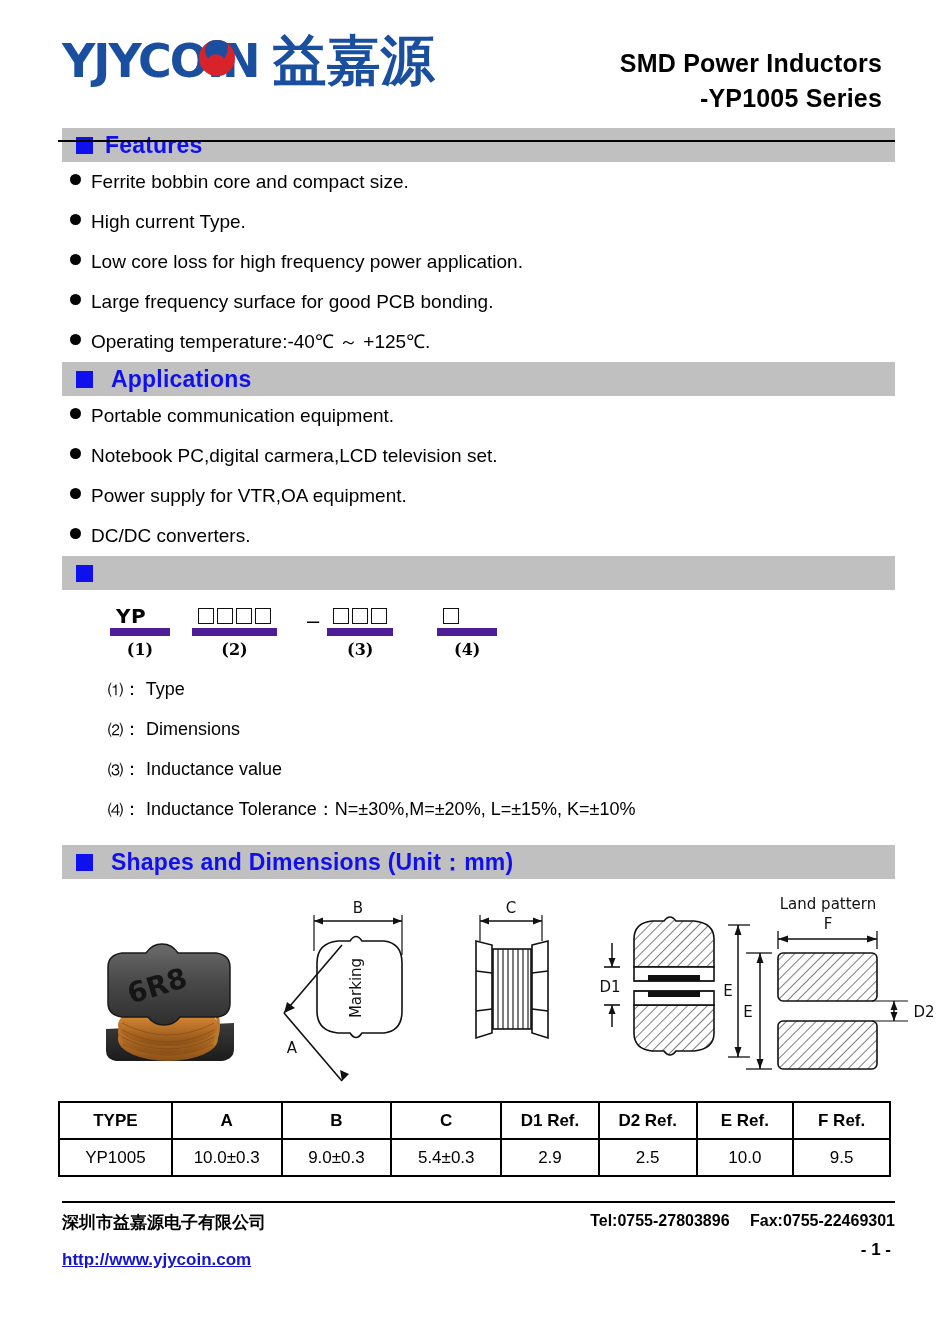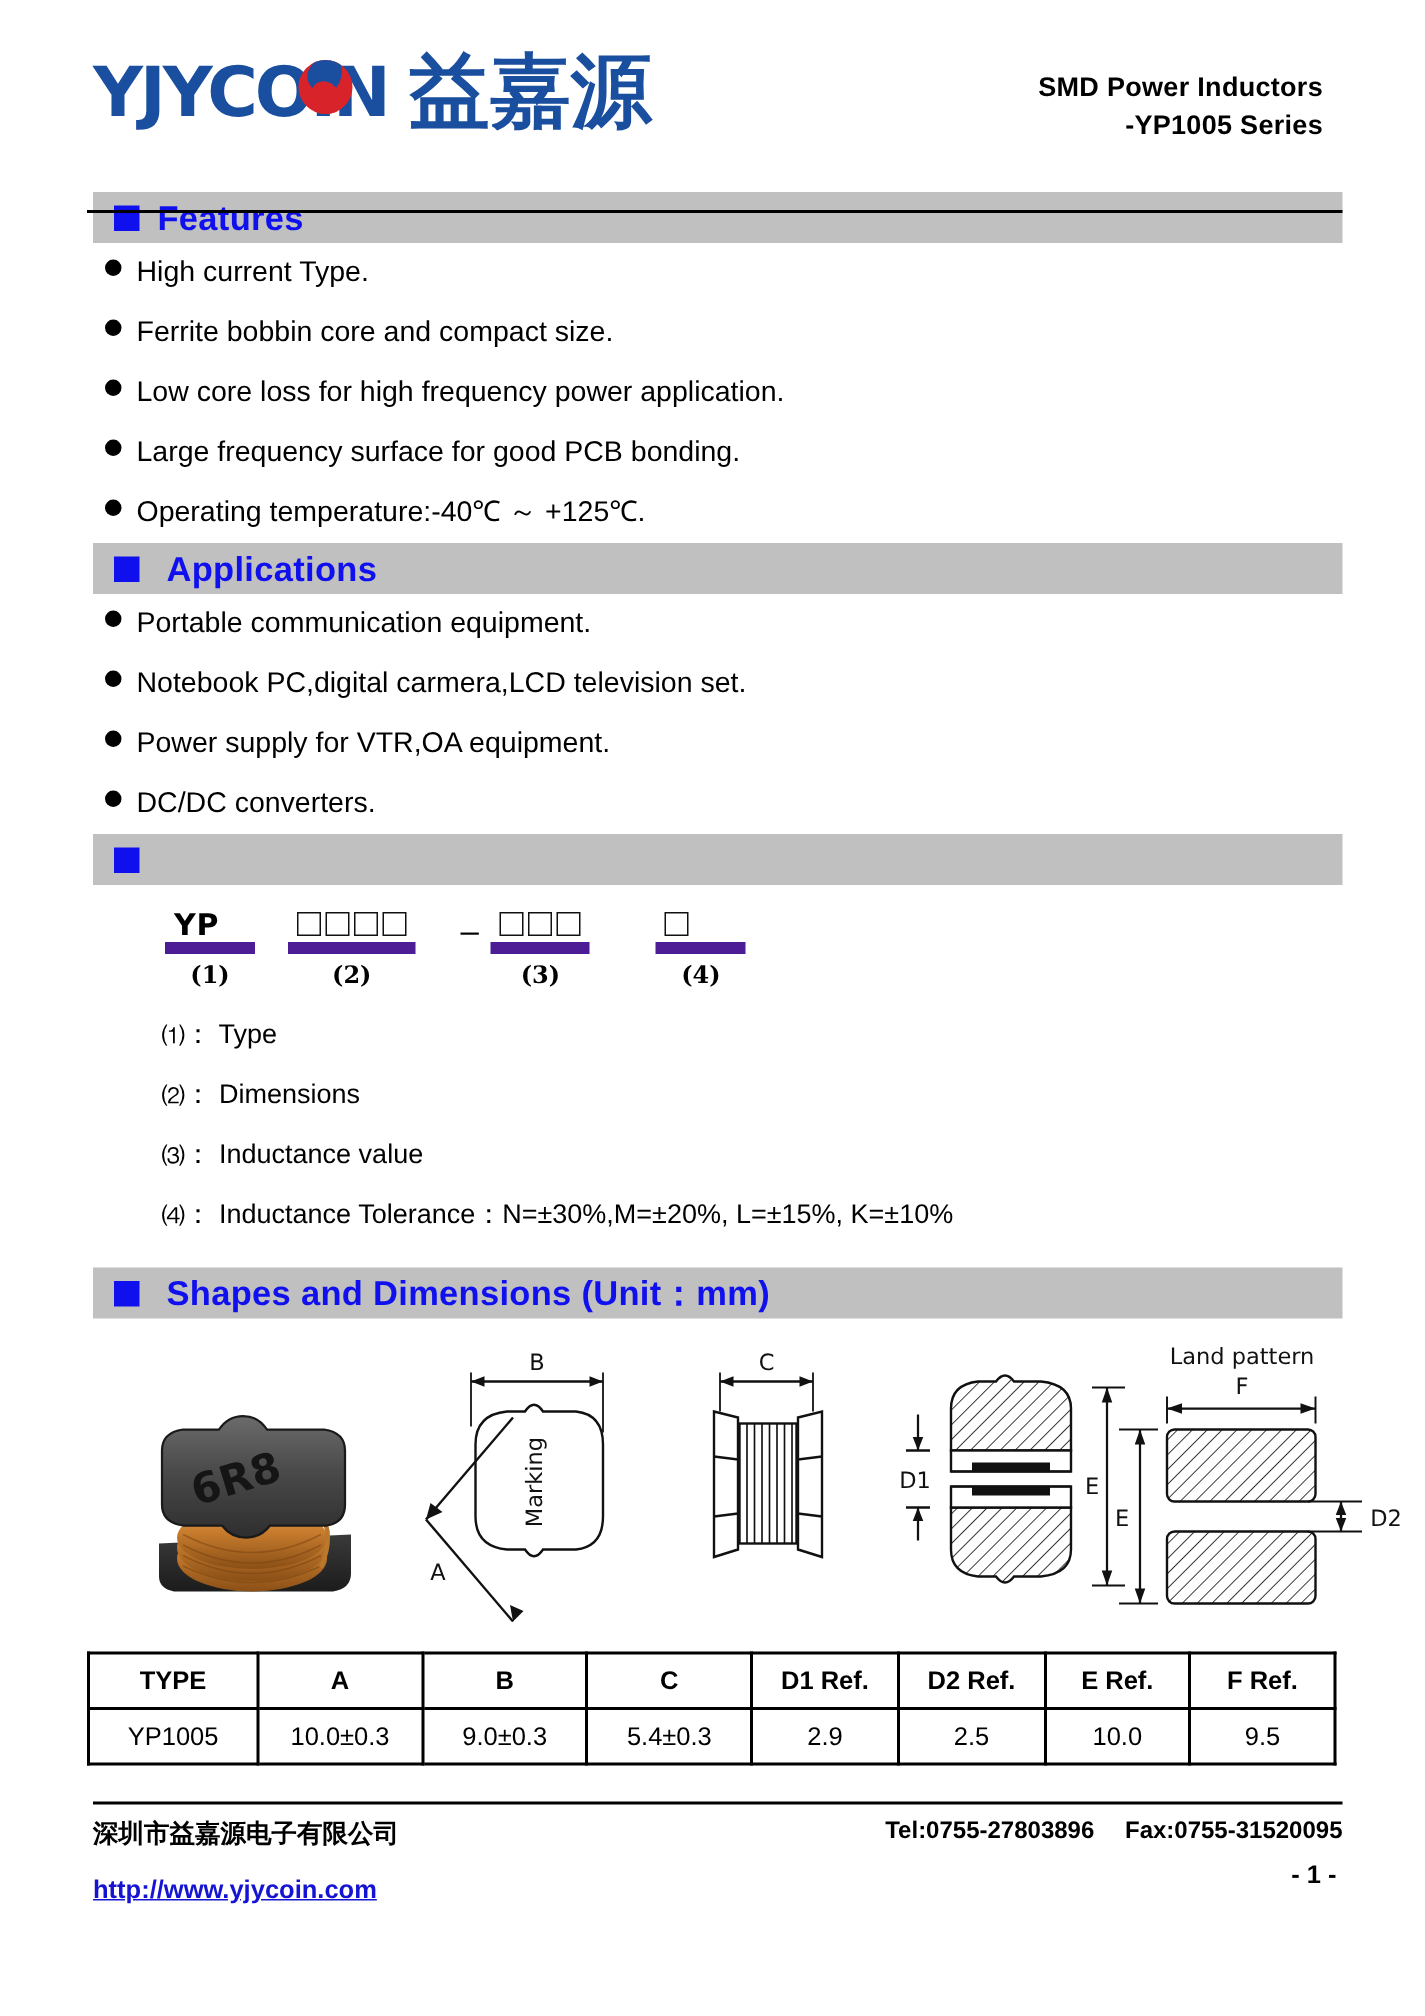--- a/index.html
+++ b/index.html
@@ -48,21 +48,21 @@
   .logo-cn {
     margin-left: 14px;
     font-size: 54px; font-weight: bold; color: #1a4fa0;
     font-family: "DejaVu Sans", sans-serif; line-height: 1;
   }
   .title-block {
     position: absolute; right: 68px; top: 46px;
     text-align: right;
   }
   .title-line {
-    font-size: 18px; font-weight: bold; color: #000;
+    font-size: 25px; font-weight: bold; color: #000;
     line-height: 1.4; letter-spacing: 0.2px;
     white-space: nowrap;
   }
   .header-rule {
     position: absolute; left: 58px; right: 55px; top: 140px;
     border-top: 2px solid #000;
   }
 
   
   .band {
@@ -221,25 +221,25 @@
     <div class="header-rule"></div>
   </div>
 
   <div class="band">
     <span class="sq"></span>
     <span class="btxt">Features</span>
   </div>
   <ul class="bullets">
     <li>
         <span class="dot"></span>
+        <span>Ferrite bobbin core and compact size.</span>
+      </li>
+    <li>
+        <span class="dot"></span>
         <span>High current Type.</span>
-      </li>
-    <li>
-        <span class="dot"></span>
-        <span>Ferrite bobbin core and compact size.</span>
       </li>
     <li>
         <span class="dot"></span>
         <span>Low core loss for high frequency power application.</span>
       </li>
     <li>
         <span class="dot"></span>
         <span>Large frequency surface for good PCB bonding.</span>
       </li>
     <li>
@@ -528,20 +528,20 @@
       </tr>
     </tbody>
   </table>
 
   <div class="footer-rule"></div>
   <div class="footer">
     <div class="f-left-1">深圳市益嘉源电子有限公司</div>
     <a class="f-left-2" href="#">http://www.yjycoin.com</a>
     <div class="f-right-1">
       <span>Tel:0755-27803896</span>
-      <span class="fax">Fax:0755-31520095</span>
+      <span class="fax">Fax:0755-22469301</span>
     </div>
     <div class="f-right-2">- 1 -</div>
   </div>
 
   <div class="watermark">更多资料下载请到五八文库wk.58sms.com</div>
 
 </div>
 
 </body></html>

